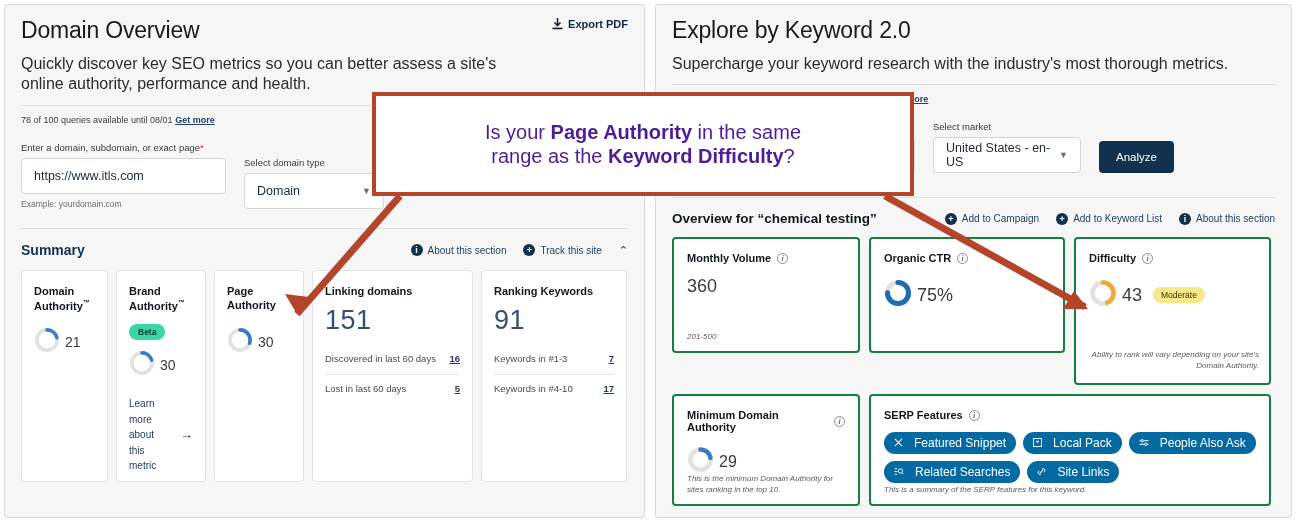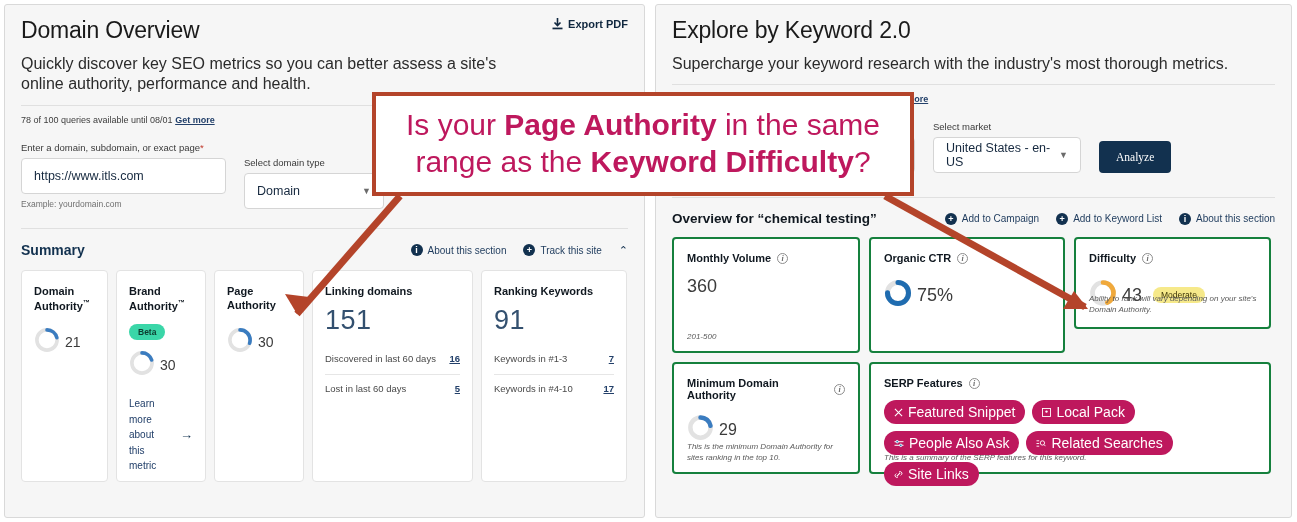--- a/index.html
+++ b/index.html
@@ -53,21 +53,21 @@
   .tbox.w1 { width: 205px; }
   .tbox.w2 { width: 140px; justify-content: space-between; }
   .tbox.wk { width: 243px; }
   .tbox.wm { width: 148px; justify-content: space-between; }
   .caret { color: #6b6b6b; font-size: 9px; }
   .hint { font-size: 8.5px; color: #707070; margin-top: 5px; }
   .analyze {
     background: #12314f; color: #fff; font-size: 11.5px;
     border-radius: 4px; height: 32px; padding: 0 17px;
     display: flex; align-items: center; justify-content: center;
-    border: none; cursor: pointer; font-family: Liberation Serif, serif;
+    border: none; cursor: pointer; font-family: Liberation Sans, sans-serif;
   }
 
   
   .sec-head { display:flex; align-items:center; justify-content:space-between; padding: 13px 0 0 0; }
   .sec-title { font-size: 14px; font-weight: 700; color: #12314f; }
   .sec-title.q { font-weight: 700; font-size: 13.5px; color:#101820; }
   .actions { display: flex; align-items: center; gap: 17px; }
   .action { display:flex; align-items:center; gap: 5px; font-size: 10px; color:#1d3a5c; cursor:pointer; white-space:nowrap;}
   .cic { width: 12px; height: 12px; border-radius: 50%; background: #12314f; color:#fff;
          font-size: 9px; display:flex; align-items:center; justify-content:center; font-weight:700; flex:none; }
@@ -104,45 +104,45 @@
               font-size: 9.5px; color: #4a4a4a; padding: 8px 0; line-height: 1.35; }
   .statline + .statline { border-top: 1px solid #e6e6e6; }
   .statline .v { color: #23406a; text-decoration: underline; font-weight: 600; flex:none; margin-left:8px; }
   .statrows { margin-top: 9px; }
 
   
   .mrow { display: flex; gap: 9px; padding-top: 11px; }
   .mcard { background: #fff; border: 2px solid #15803d; border-radius: 4px; padding: 13px 13px; position: relative; }
   .m1 { width: 188px; height: 116px; }
   .m2 { width: 196px; height: 116px; }
-  .m3 { width: 197px; height: 92px; }
+  .m3 { width: 197px; height: 148px; text-align: right; }
   .m4 { width: 188px; height: 112px; }
   .m5 { width: 402px; height: 112px; }
   .mtitle { font-size: 11px; font-weight: 700; color: #101820; display:flex; align-items:center; gap:6px; }
   .iico { width: 11px; height: 11px; border-radius: 50%; border: 1px solid #8d8d8d; color: #6c6c6c;
           font-size: 8px; display:flex; align-items:center; justify-content:center; font-style: italic;
           font-family: "Liberation Serif", serif; flex:none; }
   .mval { font-size: 18px; color: #3b3b3b; margin-top: 12px; font-weight: 400; }
   .foot { position: absolute; left: 13px; bottom: 9px; font-size: 8px; color: #5a5a5a;
           font-style: italic; line-height: 1.35; right: 10px; }
   .badge-mod { background: #f6e98a; color: #3c3305; font-size: 8.5px; border-radius: 10px;
                padding: 3px 8px; margin-left: 6px; }
   .chips { display: flex; flex-wrap: wrap; gap: 7px; margin-top: 11px; }
-  .chip { background: #be185d; color: #fff; font-size: 14px; border-radius: 12px;
-          padding: 4px 10px; display: flex; align-items: center; gap: 5px; cursor: pointer; }
+  .chip { background: #0369a1; color: #fff; font-size: 12px; border-radius: 12px;
+          padding: 4px 10px; display: flex; align-items: center; gap: 11px; cursor: pointer; }
   .chip svg { flex: none; }
 
   
   .callout {
     position: absolute; left: 372px; top: 92px; width: 542px; height: 104px;
     background: #fff; border: 4px solid #b4442a; z-index: 40;
     display: flex; align-items: center; justify-content: center;
     text-align: center; padding: 0 14px;
   }
-  .callout-text { font-size: 30px; color: #be185d; line-height: 1.22; }
+  .callout-text { font-size: 20px; color: #4c1d95; line-height: 1.22; }
   .callout-text b { font-weight: 700; }
   .arrows { position: absolute; inset: 0; z-index: 35; pointer-events: none; }
 </style>
 </head>
 <body>
 
 <div class="stage">
 
   <div class="panel panel-left">
     <div class="inner">

